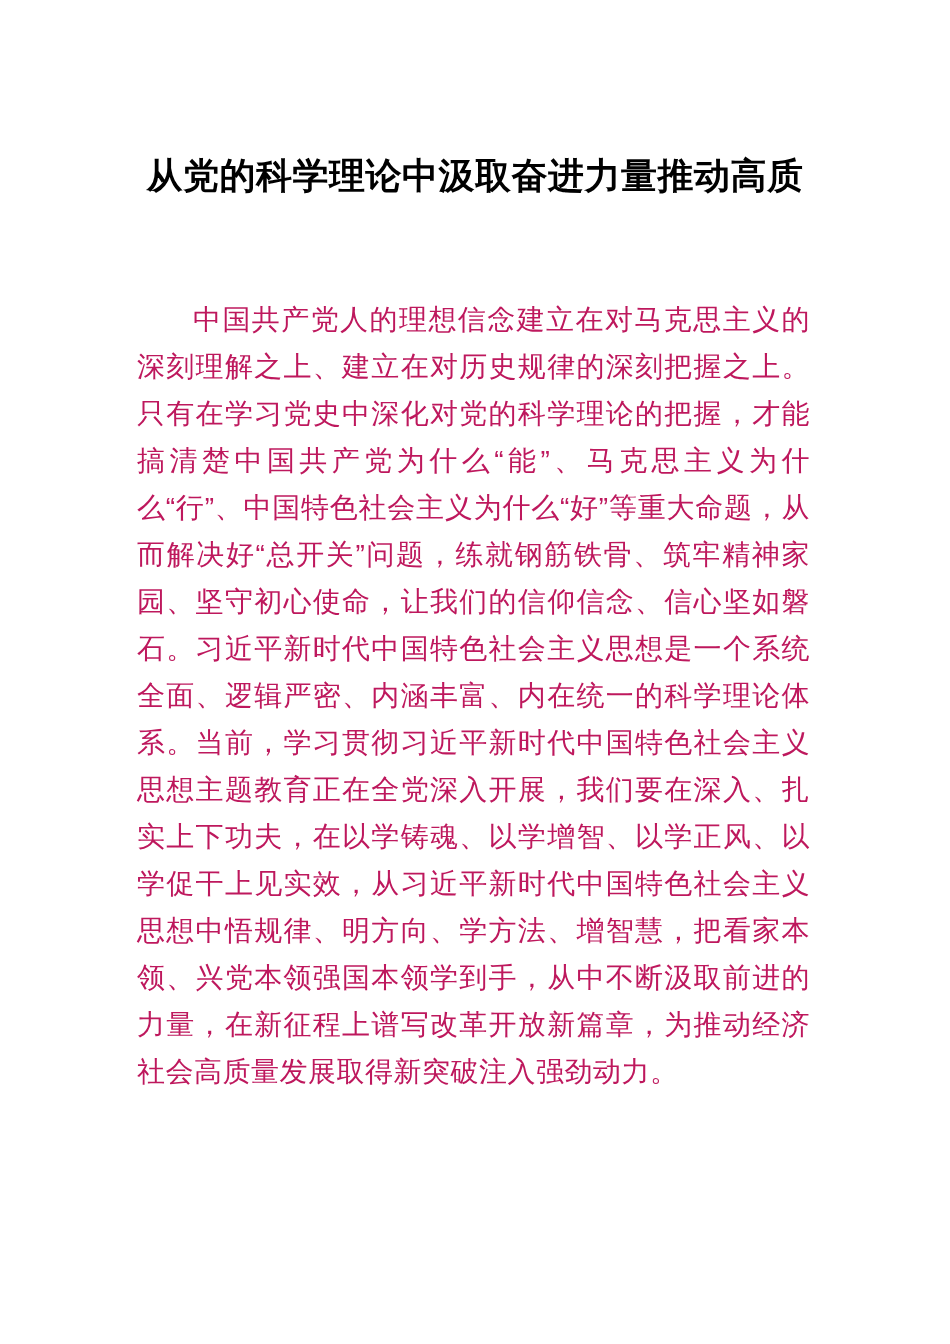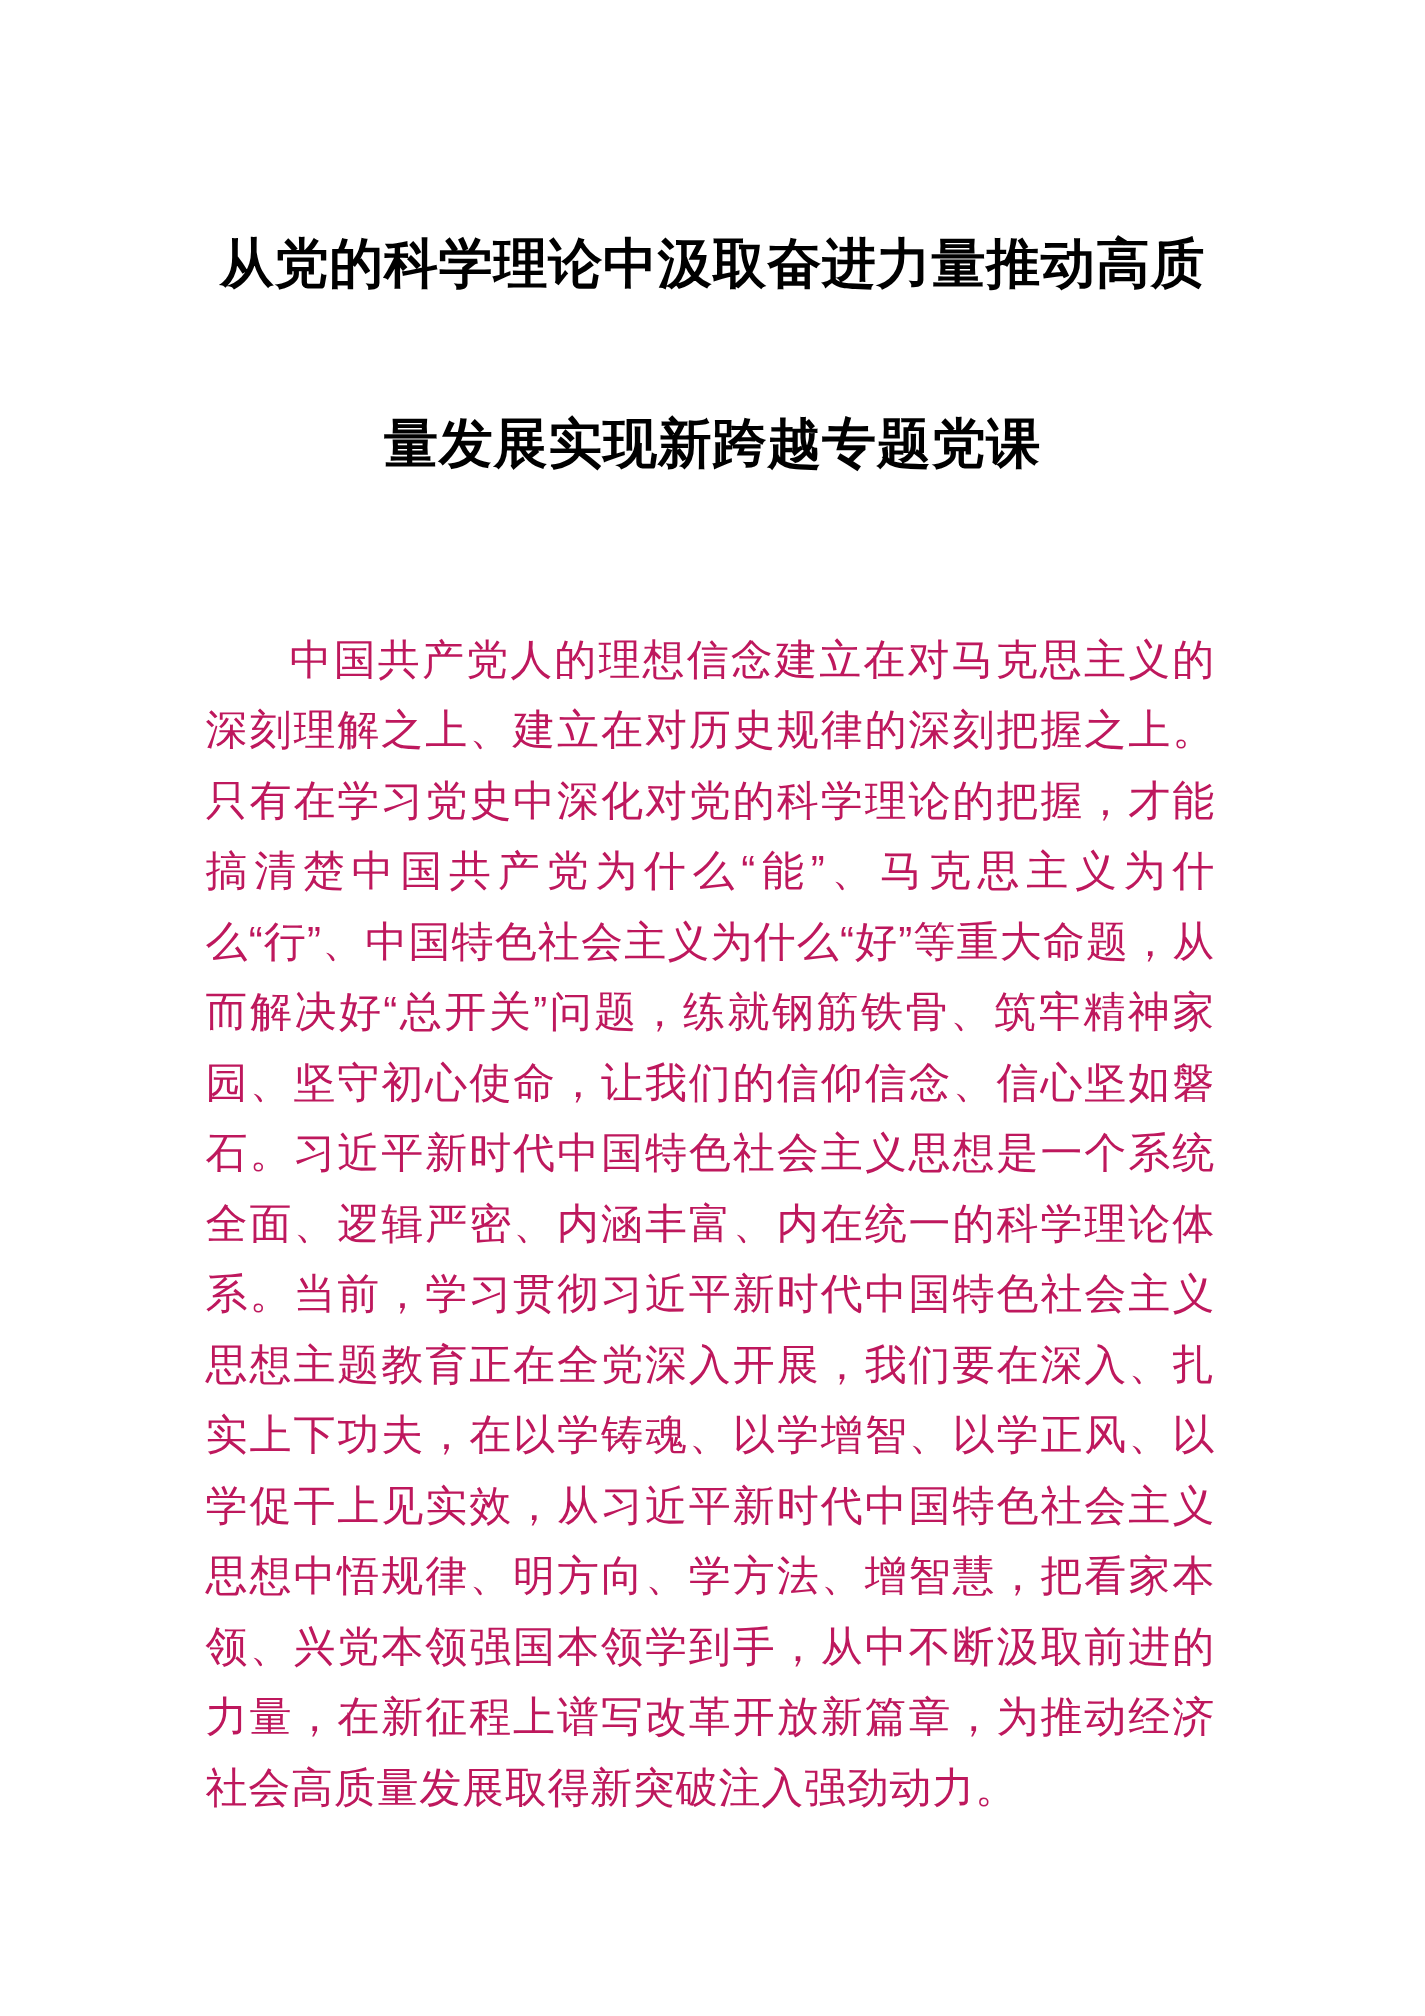--- a/index.html
+++ b/index.html
@@ -46,20 +46,19 @@
     letter-spacing: 0.5px;
   }
 </style>
 </head>
 <body>
 
 <div class="page">
 
   <div class="doc-title">
     <div class="title-line">从党的科学理论中汲取奋进力量推动高质</div>
-    <div class="title-line">量发展实现新跨越专题党课</div>
   </div>
 
   <div class="doc-body">
     <p>中国共产党人的理想信念建立在对马克思主义的深刻理解之上、建立在对历史规律的深刻把握之上。只有在学习党史中深化对党的科学理论的把握，才能搞清楚中国共产党为什么“能”、马克思主义为什么“行”、中国特色社会主义为什么“好”等重大命题，从而解决好“总开关”问题，练就钢筋铁骨、筑牢精神家园、坚守初心使命，让我们的信仰信念、信心坚如磐石。习近平新时代中国特色社会主义思想是一个系统全面、逻辑严密、内涵丰富、内在统一的科学理论体系。当前，学习贯彻习近平新时代中国特色社会主义思想主题教育正在全党深入开展，我们要在深入、扎实上下功夫，在以学铸魂、以学增智、以学正风、以学促干上见实效，从习近平新时代中国特色社会主义思想中悟规律、明方向、学方法、增智慧，把看家本领、兴党本领强国本领学到手，从中不断汲取前进的力量，在新征程上谱写改革开放新篇章，为推动经济社会高质量发展取得新突破注入强劲动力。</p>
   </div>
 
 </div>
 
 </body></html>

